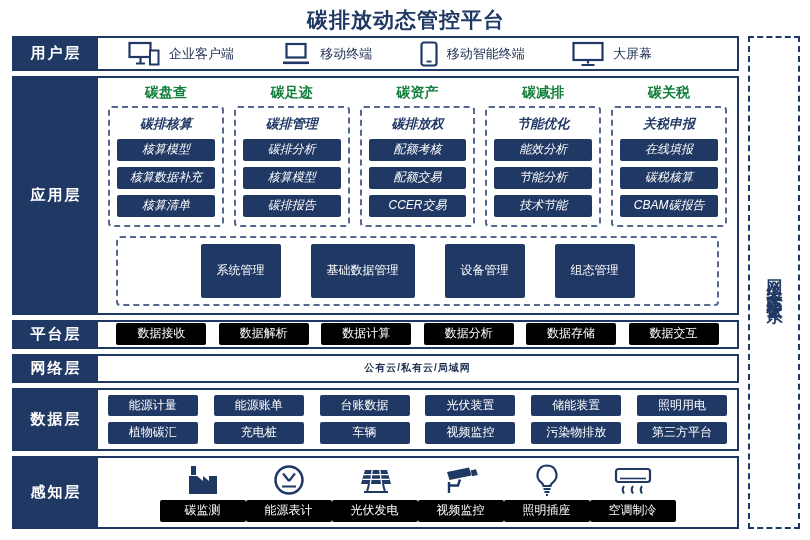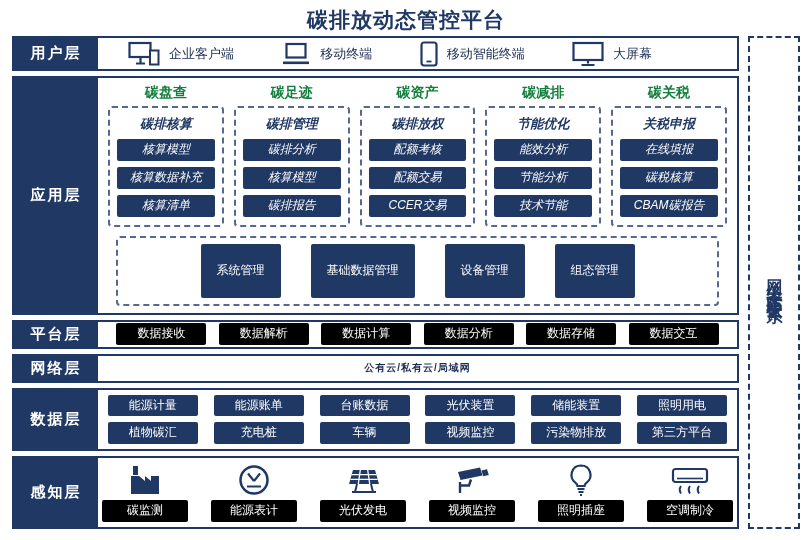--- a/index.html
+++ b/index.html
@@ -47,21 +47,21 @@
   .platform-content { display: flex; align-items: center; justify-content: space-evenly; padding: 0 6px; }
   .platform-content .btn { width: 90px; }
 
   
   .network-content { display: flex; align-items: center; justify-content: center; font-size: 10px; font-weight: bold; color: #1c2c50; letter-spacing: 1px; }
 
   
   .data-content { display: grid; grid-template-columns: repeat(6, 90px); justify-content: space-evenly; align-content: center; row-gap: 9px; height: 100%; gap: 6px; }
 
   
-  .sense-content { display: flex; align-items: center; justify-content: space-between; padding: 4px 4px 5px; }
+  .sense-content { display: flex; align-items: center; justify-content: center; padding: 4px 4px 5px; }
   .sense-item { display: flex; flex-direction: column; align-items: center; gap: 4px; }
   .sense-item .icon { height: 34px; display: flex; align-items: flex-end; justify-content: center; }
   .sense-item .btn { width: 86px; }
 
   
   .security { flex: 0 0 52px; border: 2px dashed #203864; display: flex; align-items: center; justify-content: center; }
   .security span { writing-mode: vertical-lr; text-orientation: upright; font-weight: bold; font-size: 16px; color: #203864; letter-spacing: 4px; }
 </style>
 </head>
 <body>

